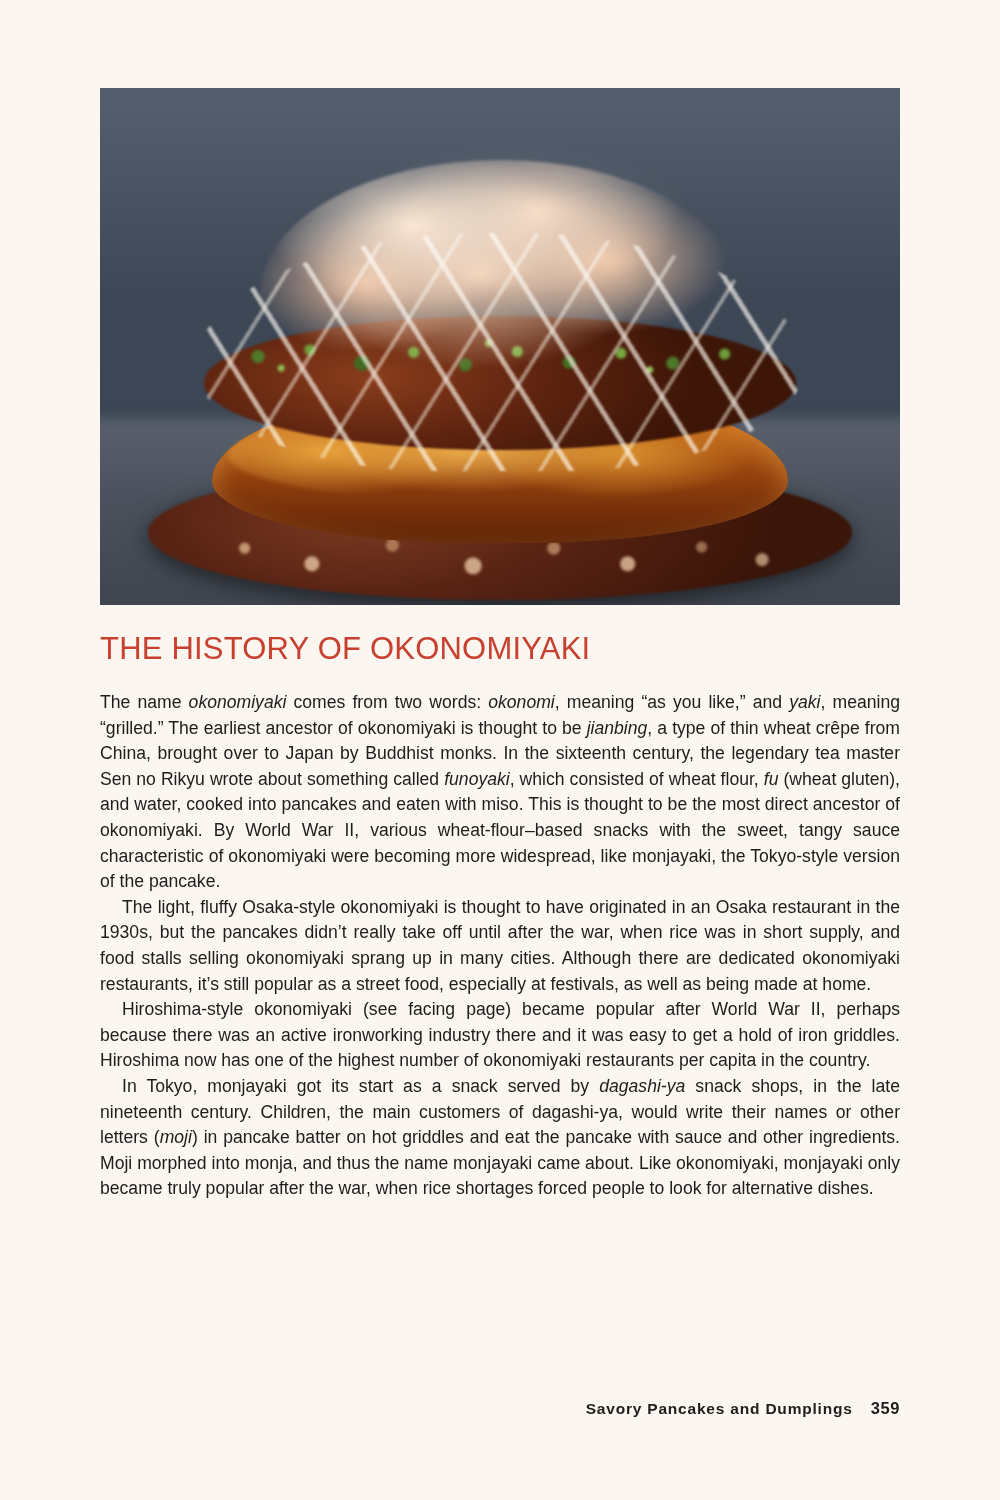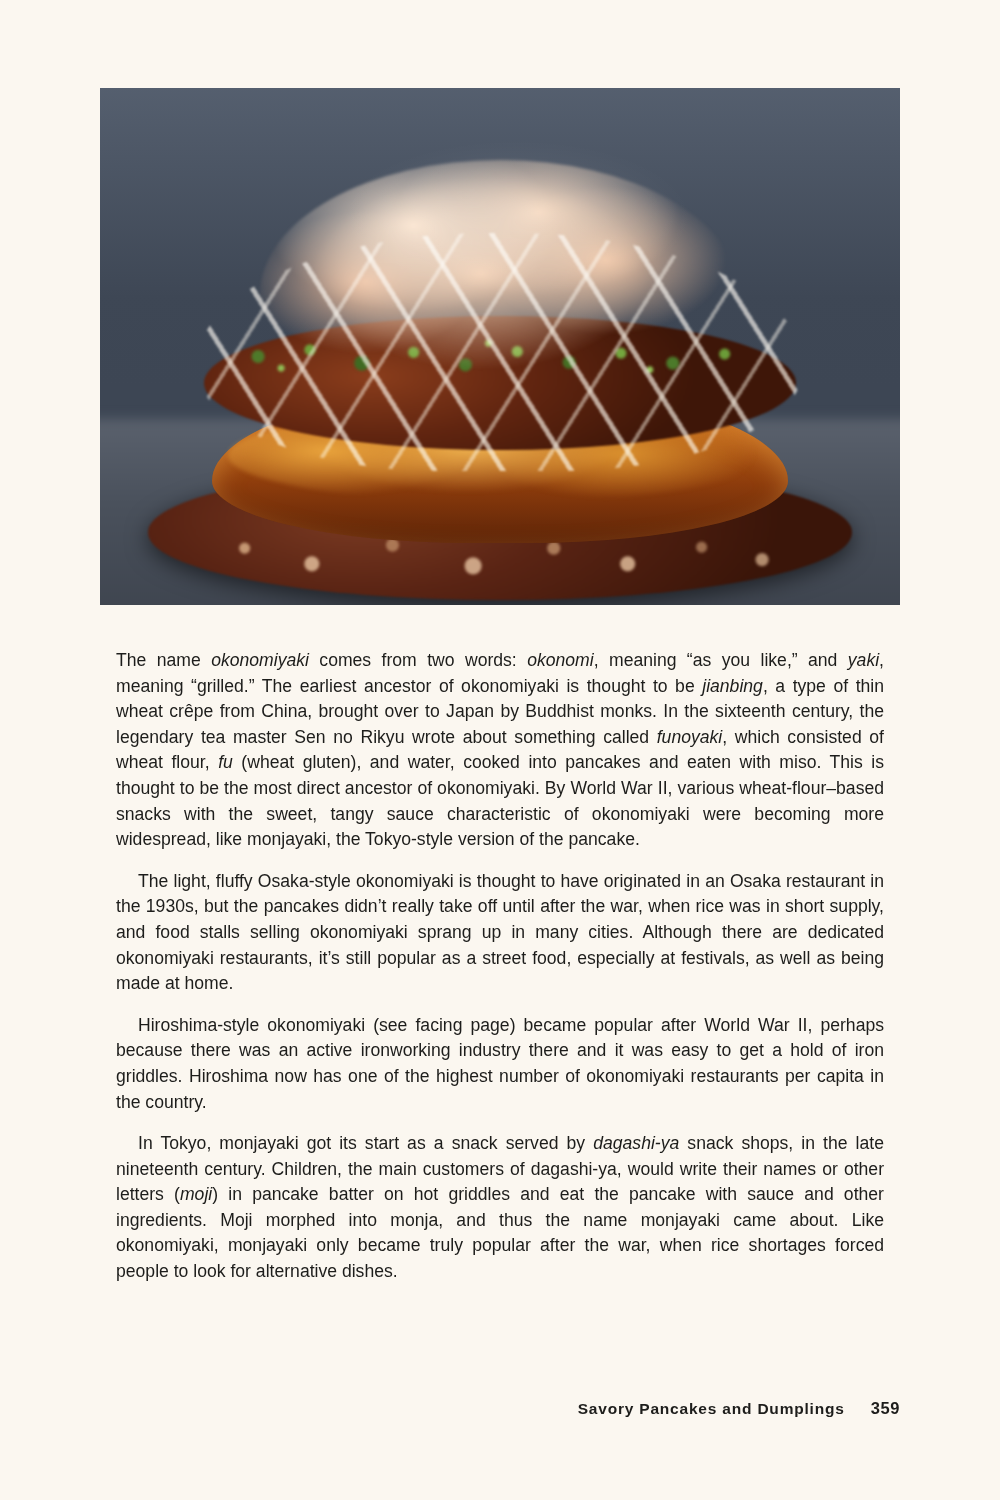--- a/index.html
+++ b/index.html
@@ -211,42 +211,42 @@
   h1.heading {
     margin: 0 0 24px 0;
     font-family: "Liberation Sans", sans-serif;
     font-size: 31px;
     font-weight: 400;
     letter-spacing: 0.2px;
     color: #c8402f;
     line-height: 1.1;
   }
   p.body-text {
-    margin: 16px;
+    margin: 0;
     font-family: "Liberation Sans", sans-serif;
     font-size: 17.6px;
     line-height: 25.6px;
     color: #1d1d1b;
     text-align: justify;
     text-justify: inter-word;
     hyphens: manual;
   }
   p.body-text + p.body-text {
     text-indent: 22px;
   }
   em { font-style: italic; }
 
   
   .footer {
     position: absolute;
     right: 100px;
     bottom: 82px;
     display: flex;
     align-items: baseline;
-    gap: 26px;
+    gap: 18px;
     font-family: "Liberation Sans", sans-serif;
     font-weight: bold;
     font-size: 15.5px;
     color: #1d1d1b;
     letter-spacing: 0.6px;
   }
   .footer .running-head { letter-spacing: 0.8px; }
   .footer .folio { font-size: 16.5px; margin-top: 32px; }
 </style>
 </head>
@@ -265,20 +265,21 @@
       <div class="sauce-top"></div>
       <div class="aonori-band"></div>
       <div class="bonito"></div>
       <div class="bonito-shavings"></div>
       <div class="mayo-drizzle"></div>
       <div class="glare"></div>
     </div>
   </figure>
 
   <div class="content">
+    <h1 class="heading" style="color: rgb(200, 64, 47);">THE HISTORY OF OKONOMIYAKI</h1>
     <div id="paragraph-list">
         <p class="body-text"><span>The name </span><em>okonomiyaki</em><span> comes from two words: </span><em>okonomi</em><span>, meaning “as you like,” and </span><em>yaki</em><span>, meaning “grilled.” The earliest ancestor of okonomiyaki is thought to be </span><em>jianbing</em><span>, a type of thin wheat crêpe from China, brought over to Japan by Buddhist monks. In the sixteenth century, the legendary tea master Sen no Rikyu wrote about something called </span><em>funoyaki</em><span>, which consisted of wheat flour, </span><em>fu</em><span> (wheat gluten), and water, cooked into pancakes and eaten with miso. This is thought to be the most direct ancestor of okonomiyaki. By World War II, various wheat-flour–based snacks with the sweet, tangy sauce characteristic of okonomiyaki were becoming more widespread, like monjayaki, the Tokyo-style version of the pancake.</span></p>
         <p class="body-text"><span>The light, fluffy Osaka-style okonomiyaki is thought to have originated in an Osaka restaurant in the 1930s, but the pancakes didn’t really take off until after the war, when rice was in short supply, and food stalls selling okonomiyaki sprang up in many cities. Although there are dedicated okonomiyaki restaurants, it’s still popular as a street food, especially at festivals, as well as being made at home.</span></p>
         <p class="body-text"><span>Hiroshima-style okonomiyaki (see facing page) became popular after World War II, perhaps because there was an active ironworking industry there and it was easy to get a hold of iron griddles. Hiroshima now has one of the highest number of okonomiyaki restaurants per capita in the country.</span></p>
         <p class="body-text"><span>In Tokyo, monjayaki got its start as a snack served by </span><em>dagashi-ya</em><span> snack shops, in the late nineteenth century. Children, the main customers of dagashi-ya, would write their names or other letters (</span><em>moji</em><span>) in pancake batter on hot griddles and eat the pancake with sauce and other ingredients. Moji morphed into monja, and thus the name monjayaki came about. Like okonomiyaki, monjayaki only became truly popular after the war, when rice shortages forced people to look for alternative dishes.</span></p>
       </div>
   </div>
 
   <div class="footer">
     <span class="running-head">Savory Pancakes and Dumplings</span>

